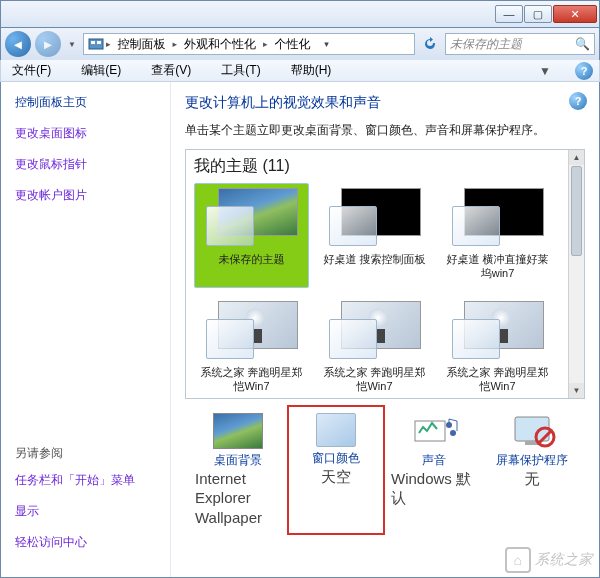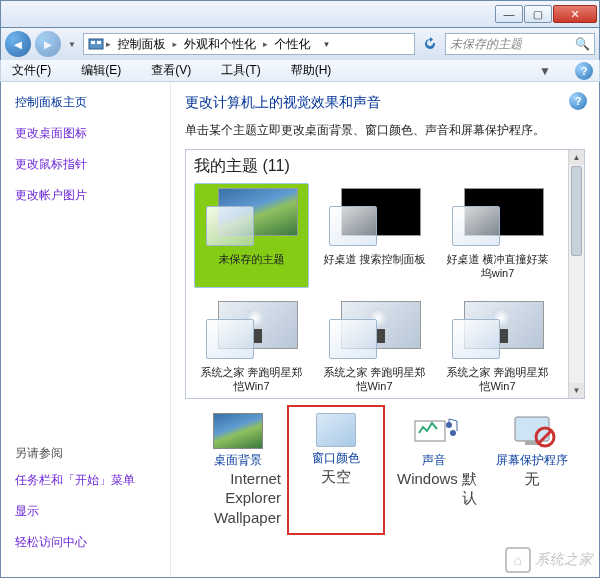--- a/index.html
+++ b/index.html
@@ -54,21 +54,21 @@
 .theme .wall.run { background:linear-gradient(135deg,#e8eef5,#b8c6d7); display:flex; align-items:center; justify-content:center; }
 .theme .wall.run::after { content:""; width:30px; height:36px; background:radial-gradient(circle at 40% 30%,#fff 0%,#d0dae6 30%,rgba(0,0,0,0) 31%), linear-gradient(#444,#444); background-size:100% 100%,8px 20px; background-position:0 0,center 22px; background-repeat:no-repeat; }
 .theme .glass { position:absolute; left:0; bottom:0; width:48px; height:40px; border:1px solid #9fb6cd; background:linear-gradient(145deg,rgba(255,255,255,.9),rgba(200,220,240,.55)); border-radius:2px; }
 .theme .lbl { font-size:11px; color:#222; text-align:center; line-height:1.3; }
 .scroll { position:absolute; right:0; top:0; bottom:0; width:16px; background:#f0f0f0; border-left:1px solid #d0d0d0; }
 .scroll .thumbbar { position:absolute; left:2px; right:2px; top:16px; height:90px; background:#c8d0da; border:1px solid #a8b2bf; border-radius:2px; }
 .scroll .arr { position:absolute; left:0; right:0; height:15px; text-align:center; font-size:8px; color:#555; line-height:15px; background:#e6e6e6; }
 .scroll .arr.up { top:0; } .scroll .arr.dn { bottom:0; }
 
 .bottombar { margin-top:10px; display:flex; justify-content:space-around; padding:0 4px; }
-.bitem { display:flex; flex-direction:column; align-items:center; width:90px; text-align:right; padding:4px 2px; }
+.bitem { display:flex; flex-direction:column; align-items:center; width:90px; text-align:left; padding:4px 2px; }
 .bitem.boxed { outline:2px solid #d2322a; outline-offset:2px; }
 .bitem .bicon { width:50px; height:36px; margin-bottom:4px; position:relative; }
 .bicon.bg { background:linear-gradient(160deg,#3a6fa8 0%,#5f9cd2 40%,#8fbf5f 55%,#3a7a3f 100%); border:1px solid #888; }
 .bicon.color { background:linear-gradient(145deg,#dbeaf8,#a9c9e6); border:1px solid #9fb6cd; border-radius:2px; width:40px; height:34px; }
 .bicon.sound svg, .bicon.saver svg { width:100%; height:100%; }
 .bitem .t1 { font-size:12px; color:#0a3f9e; line-height:1.3; }
 .bitem .t2 { font-size:15px; color:#444; line-height:1.3; }
 
 .watermark { position:absolute; right:6px; bottom:4px; font-size:14px; color:rgba(80,80,80,.35); font-style:italic; letter-spacing:.5px; display:flex; align-items:center; gap:4px; }
 .watermark .wicon { width:26px; height:26px; border:2px solid rgba(80,80,80,.35); border-radius:4px; display:flex; align-items:center; justify-content:center; font-size:14px; }

